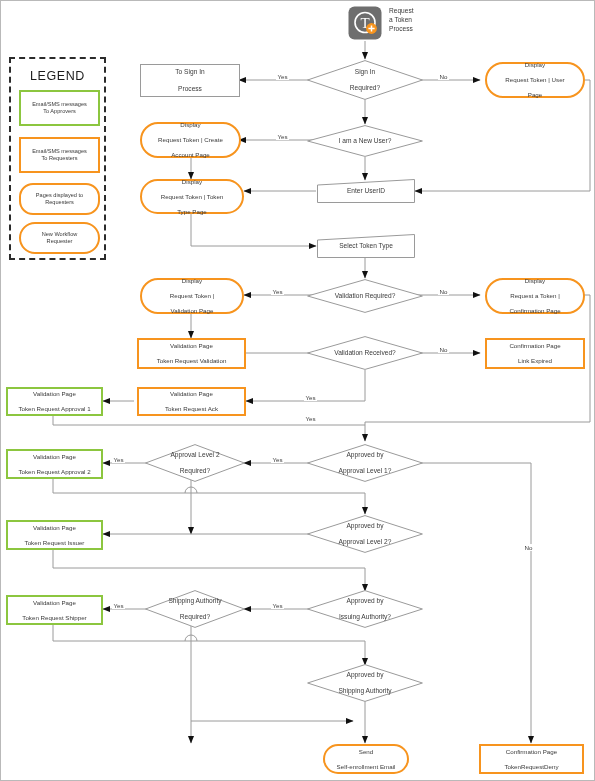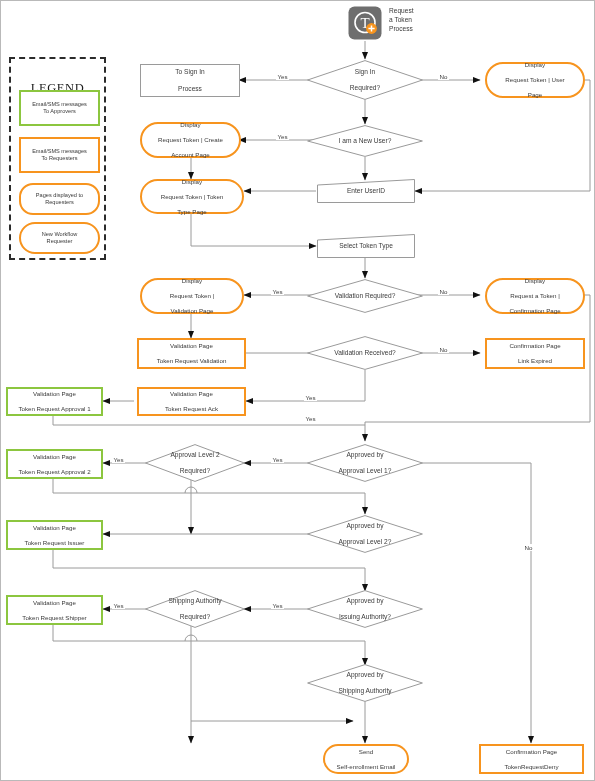--- a/index.html
+++ b/index.html
@@ -28,22 +28,22 @@
   .trap        {background:transparent;border:none;}
   .trap .tshape{position:absolute;left:0;top:0;width:100%;height:100%;}
   .trap span{position:relative;z-index:2;}
 
   .t6{font-size:6.2px;color:#3a3a3a;}
   .t65{font-size:6.6px;color:#3a3a3a;}
 
   
   #legend{position:absolute;left:8px;top:56px;width:97px;height:203px;
           border:2px dashed #2b2b2b;box-sizing:border-box;background:#fff;z-index:4;}
-  #legend-title{position:absolute;left:0;top:22px;width:100%;text-align:center;
-          font-size:12.5px;letter-spacing:.6px;color:#1c1c1c;font-family:Liberation Serif, serif;}
+  #legend-title{position:absolute;left:0;top:10px;width:100%;text-align:center;
+          font-size:12.5px;letter-spacing:.6px;color:#1c1c1c;}
   .leg{position:absolute;left:8px;width:81px;display:flex;align-items:center;
        justify-content:center;text-align:center;background:#fff;box-sizing:border-box;}
   .leg span{font-size:5.6px;color:#3a3a3a;line-height:1.28;}
 
   
   #logo{position:absolute;left:347px;top:5px;width:34px;height:34px;z-index:4;}
   #title-text{position:absolute;left:388px;top:6px;width:58px;z-index:4;
               font-size:6.6px;color:#3a3a3a;line-height:1.35;}
 
   .edge-label{position:absolute;font-size:6.2px;color:#3a3a3a;background:#fff;

